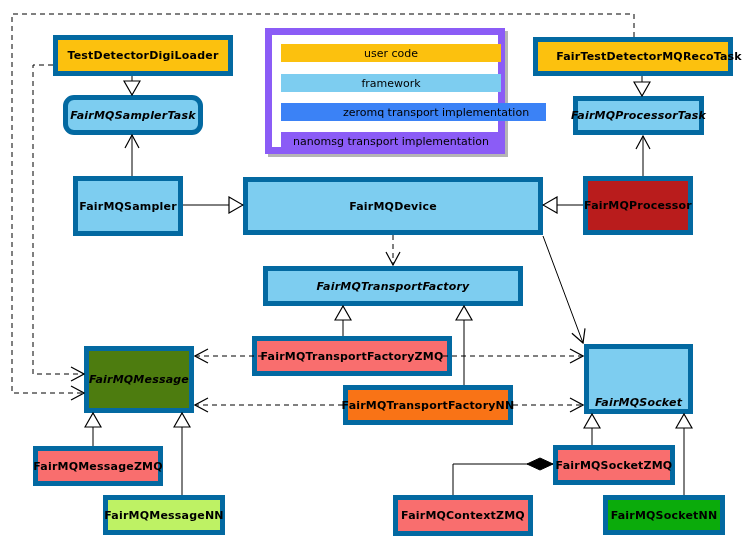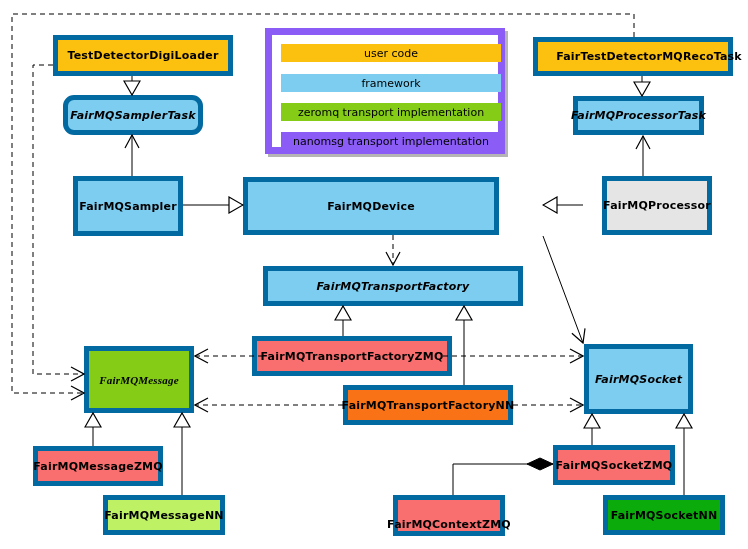--- a/index.html
+++ b/index.html
@@ -57,30 +57,30 @@
     font-size: 11px;
     color: #000000;
     white-space: nowrap;
   }
   
   #box-digi-loader      { left: 53px;  top: 35px;  width: 180px; height: 41px; }
   #box-reco-task        { left: 533px; top: 37px;  width: 200px; height: 39px; padding-left: 32px; }
   #box-sampler-task     { left: 63px;  top: 95px;  width: 140px; height: 40px; }
   #box-processor-task   { left: 573px; top: 96px;  width: 131px; height: 39px; }
   #box-sampler          { left: 73px;  top: 176px; width: 110px; height: 60px; }
-  #box-device           { left: 243px; top: 177px; width: 256px; height: 58px; }
+  #box-device           { left: 243px; top: 177px; width: 300px; height: 58px; }
   #box-processor        { left: 583px; top: 176px; width: 110px; height: 59px; }
   #box-transport-factory{ left: 263px; top: 266px; width: 260px; height: 40px; }
   #box-tf-zmq           { left: 252px; top: 336px; width: 200px; height: 40px; }
   #box-tf-nn            { left: 343px; top: 385px; width: 170px; height: 40px; }
   #box-message          { left: 84px;  top: 346px; width: 110px; height: 67px; }
-  #box-socket           { left: 584px; top: 344px; width: 109px; height: 70px; }
+  #box-socket           { left: 584px; top: 344px; width: 109px; height: 70px; align-items: flex-end; }
   #box-message-zmq      { left: 33px;  top: 446px; width: 130px; height: 40px; }
   #box-message-nn       { left: 103px; top: 495px; width: 122px; height: 40px; }
-  #box-context-zmq      { left: 393px; top: 495px; width: 112px; height: 41px; align-items: flex-end; }
+  #box-context-zmq      { left: 393px; top: 495px; width: 140px; height: 41px; }
   #box-socket-zmq       { left: 553px; top: 445px; width: 122px; height: 40px; }
   #box-socket-nn        { left: 603px; top: 495px; width: 122px; height: 40px; }
   .legend-bar-1 { top: 9px; }
   .legend-bar-2 { top: 39px; }
   .legend-bar-3 { top: 68px; }
   .legend-bar-4 { top: 97px; }
 </style>
 </head>
 <body>
 
@@ -125,21 +125,21 @@
     <path d="M634,37 L634,14 L12,14 L12,393 L84,393" fill="none" stroke="#000" stroke-width="1" stroke-dasharray="5,4" marker-end="url(#vee)"></path>
   </svg>
 
   <div id="legend">
     <div class="legend-bar legend-bar-1" style="background-color: rgb(252, 193, 14);">
       <span>user code</span>
     </div>
     <div class="legend-bar legend-bar-2" style="background-color: rgb(125, 205, 240);">
       <span>framework</span>
     </div>
-    <div class="legend-bar legend-bar-3" style="background-color: #84cc16;">
+    <div class="legend-bar legend-bar-3" style="background-color: #3b82f6; padding-left: 45px;">
       <span>zeromq transport implementation</span>
     </div>
     <div class="legend-bar legend-bar-4" style="background-color: #8b5cf6;">
       <span>nanomsg transport implementation</span>
     </div>
   </div>
 
   <div class="cls" id="box-digi-loader" style="background-color: rgb(252, 193, 14);">
     <span>TestDetectorDigiLoader</span>
   </div>
@@ -151,33 +151,33 @@
   </div>
   <div class="cls abstract" id="box-processor-task" style="background-color: rgb(125, 205, 240);">
     <span>FairMQProcessorTask</span>
   </div>
   <div class="cls" id="box-sampler" style="background-color: rgb(125, 205, 240);">
     <span>FairMQSampler</span>
   </div>
   <div class="cls" id="box-device" style="background-color: rgb(125, 205, 240);">
     <span>FairMQDevice</span>
   </div>
-  <div class="cls" id="box-processor" style="background-color: #e5e5e5; margin-left: 19px;">
+  <div class="cls" id="box-processor" style="background-color: #b91c1c;">
     <span>FairMQProcessor</span>
   </div>
   <div class="cls abstract" id="box-transport-factory" style="background-color: rgb(125, 205, 240);">
     <span>FairMQTransportFactory</span>
   </div>
   <div class="cls" id="box-tf-zmq" style="background-color: rgb(249, 110, 110);">
     <span>FairMQTransportFactoryZMQ</span>
   </div>
   <div class="cls" id="box-tf-nn" style="background-color: #f97316;">
     <span>FairMQTransportFactoryNN</span>
   </div>
-  <div class="cls abstract" id="box-message" style="background-color: #84cc16; font-family: Liberation Serif, serif;">
+  <div class="cls abstract" id="box-message" style="background-color: #4d7c0f;">
     <span>FairMQMessage</span>
   </div>
   <div class="cls abstract" id="box-socket" style="background-color: rgb(125, 205, 240);">
     <span>FairMQSocket</span>
   </div>
   <div class="cls" id="box-message-zmq" style="background-color: rgb(249, 110, 110);">
     <span>FairMQMessageZMQ</span>
   </div>
   <div class="cls" id="box-message-nn" style="background-color: #bef264;">
     <span>FairMQMessageNN</span>

